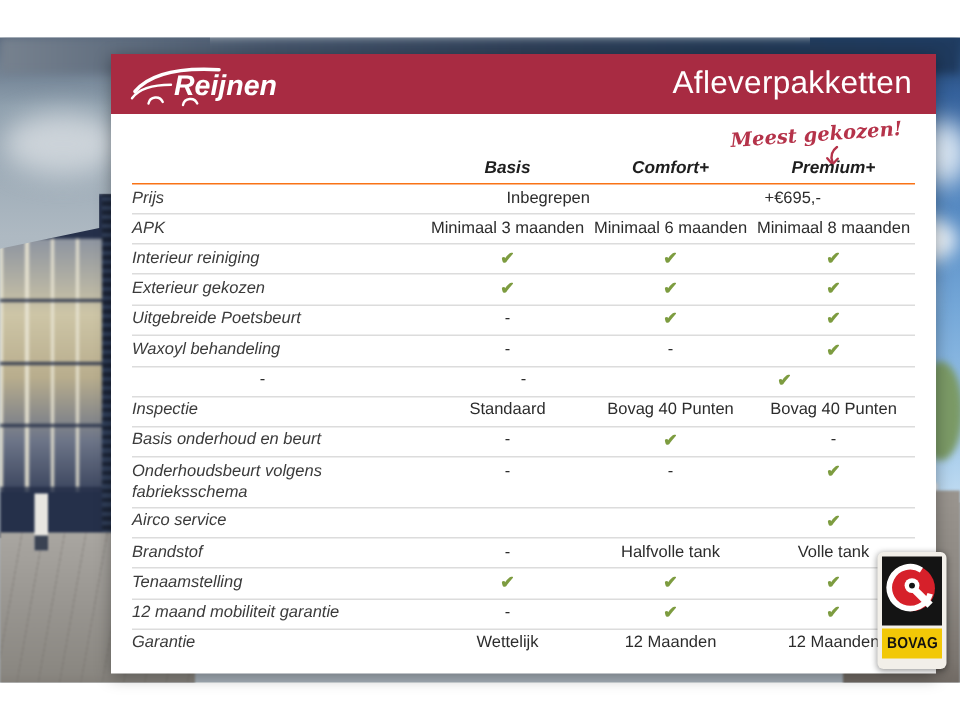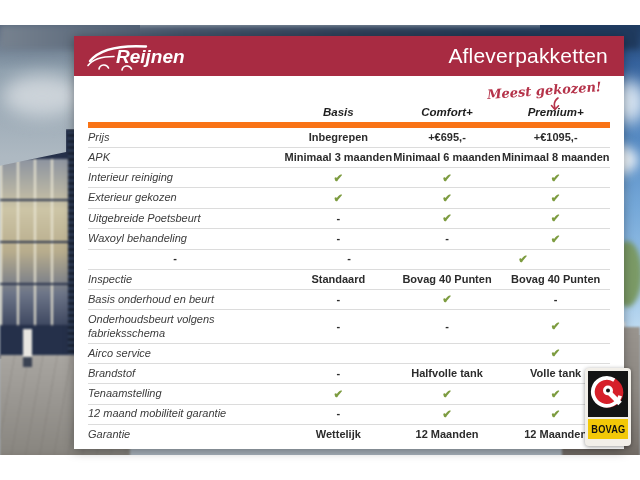--- a/index.html
+++ b/index.html
@@ -62,26 +62,26 @@
   .card-header{height:40px;background:#A82B42;display:flex;align-items:center;justify-content:space-between;
     padding:0 16px 0 12px;box-sizing:border-box;}
   .logo-svg{display:block;}
   .card-title{color:#fff;font-weight:normal;font-size:21px;letter-spacing:0.2px;}
 
   .badge{position:absolute;top:47px;right:22px;color:#b5334a;font-style:italic;font-weight:bold;
     font-family:"DejaVu Serif",serif;font-size:13px;transform:rotate(-4deg);}
   .badge-arrow{position:absolute;top:61px;right:62px;}
 
   .ptable{position:absolute;left:14px;right:14px;top:70px;}
-  .thead{display:flex;align-items:flex-start;padding:0 0 4px 0;border-bottom:6px solid #f97316;}
+  .thead{display:flex;align-items:flex-start;padding:0 0 4px 0;border-bottom:1px solid #f97316;}
   .cell{box-sizing:border-box;}
   .cell.label{flex:0 0 196px;padding-right:6px;}
-  .cell.val{flex:1;text-align:center;font-weight:bold;}
+  .cell.val{flex:1;text-align:center;}
   .thead .val{font-weight:bold;font-style:italic;font-size:11.5px;color:#1e1e1e;}
-  .trow{display:flex;align-items:center;border-bottom:1px solid #dcdcdc;padding:2.5px 0;min-height:14px;}
+  .trow{display:flex;border-bottom:1px solid #dcdcdc;padding:2.5px 0;min-height:14px;}
   .trow:last-child{border-bottom:none;}
   .trow .label{font-style:italic;font-size:11px;color:#3b3b3b;line-height:1.25;}
   .trow .val{font-size:11px;color:#2c2c2c;line-height:1.25;}
   .trow .val.check{color:#7d9c40;font-size:11.5px;font-weight:bold;}
 
   
   .bovag{position:absolute;left:585px;top:368px;width:46px;height:78px;background:#f2efe9;border-radius:4px;
     box-sizing:border-box;padding:3px;z-index:6;box-shadow:0 1px 4px rgba(0,0,0,0.4);}
   .bovag-top{width:40px;height:46px;background:#141414;display:flex;align-items:center;justify-content:center;}
   .bovag-bottom{width:40px;height:20px;margin-top:2px;background:#f2c807;display:flex;align-items:center;justify-content:center;}
@@ -141,21 +141,20 @@
       <div class="cell label"></div>
       <div class="cell val">Basis</div>
       <div class="cell val">Comfort+</div>
       <div class="cell val">Premium+</div>
     </div>
     <div>
         <div class="trow">
           <div class="cell label">Prijs</div>
           <div class="cell val">Inbegrepen</div>
           <div class="cell val">+€695,-</div>
-          <div class="cell val">+€1095,-</div>
         </div>
         <div class="trow">
           <div class="cell label">APK</div>
           <div class="cell val">Minimaal 3 maanden</div>
           <div class="cell val">Minimaal 6 maanden</div>
           <div class="cell val">Minimaal 8 maanden</div>
         </div>
         <div class="trow">
           <div class="cell label">Interieur reiniging</div>
           <div class="cell val check">✔</div>

